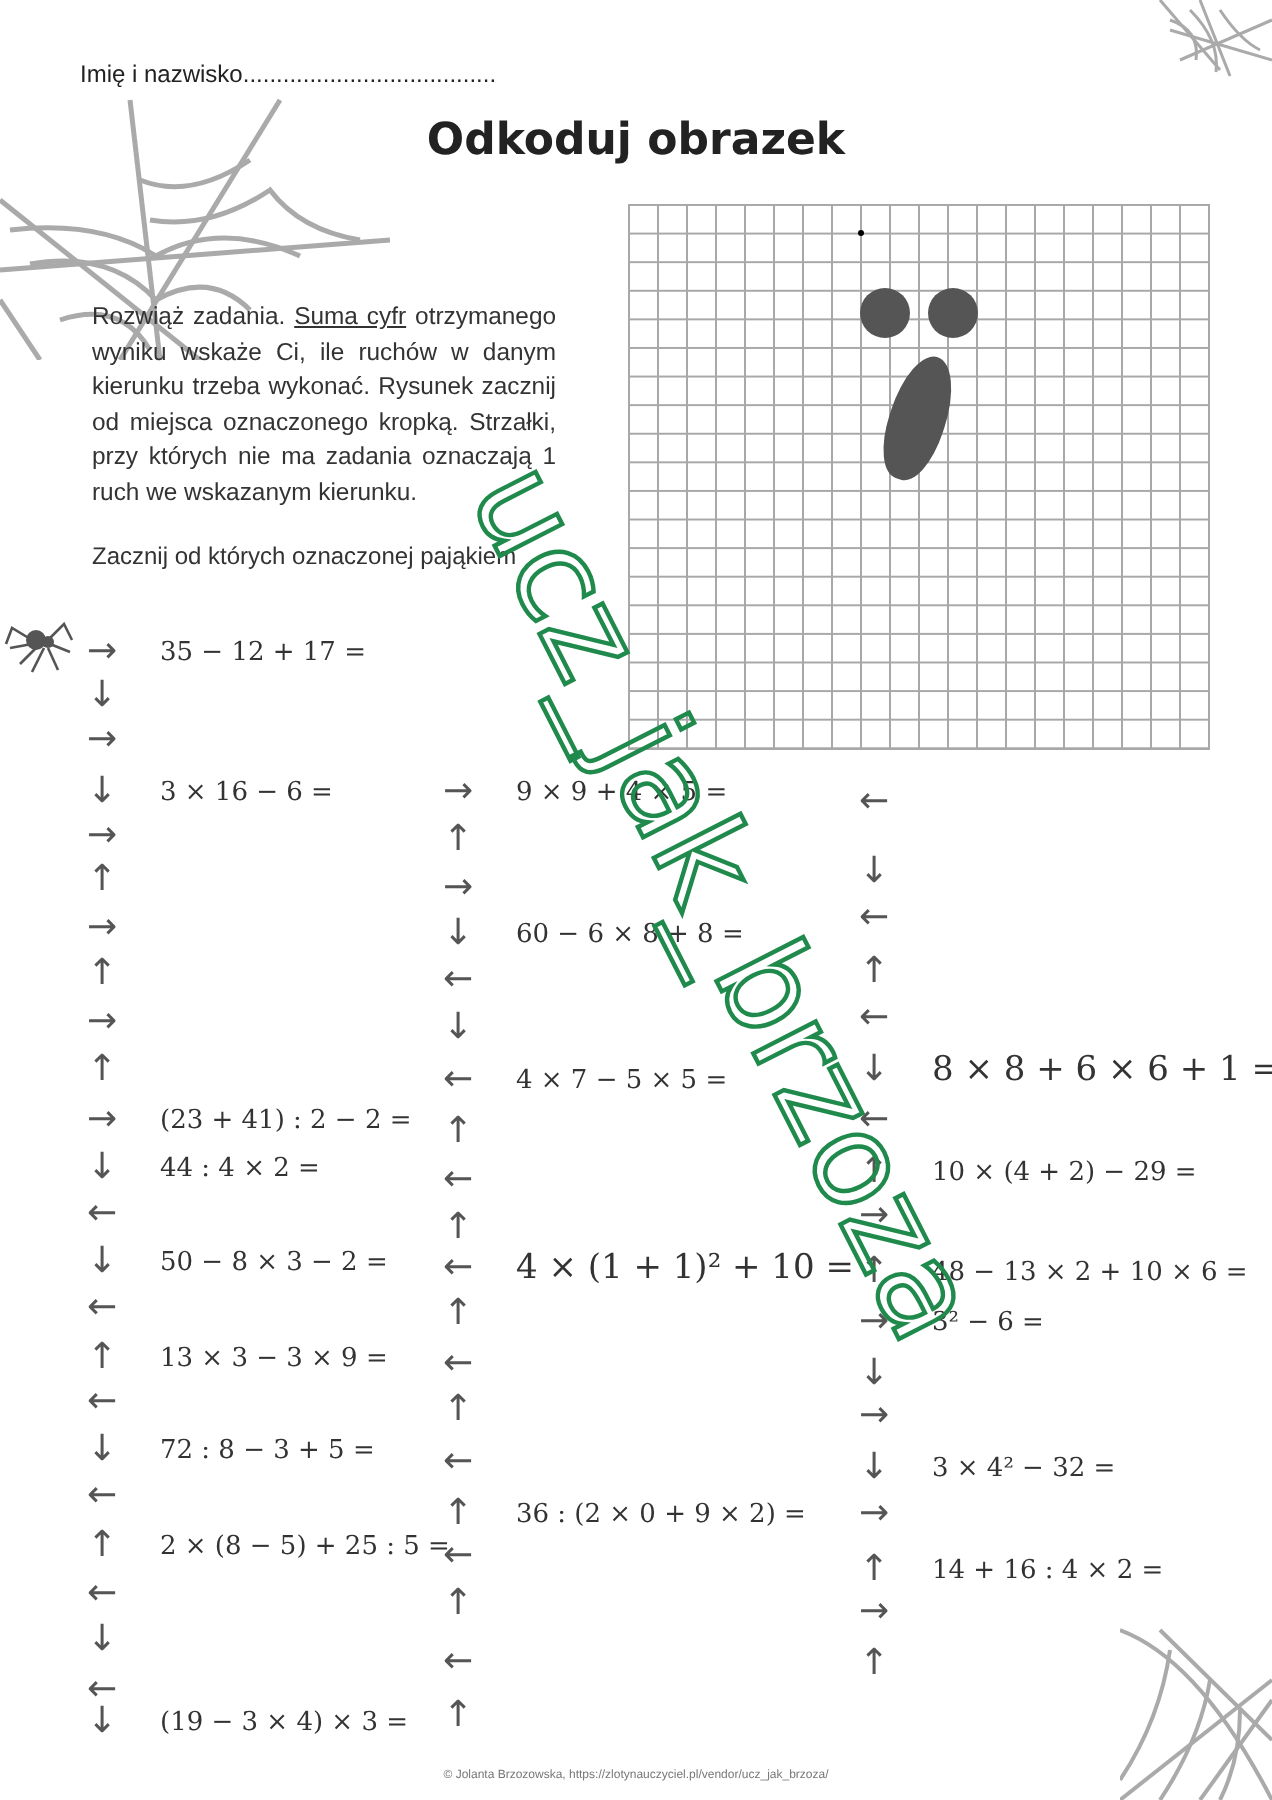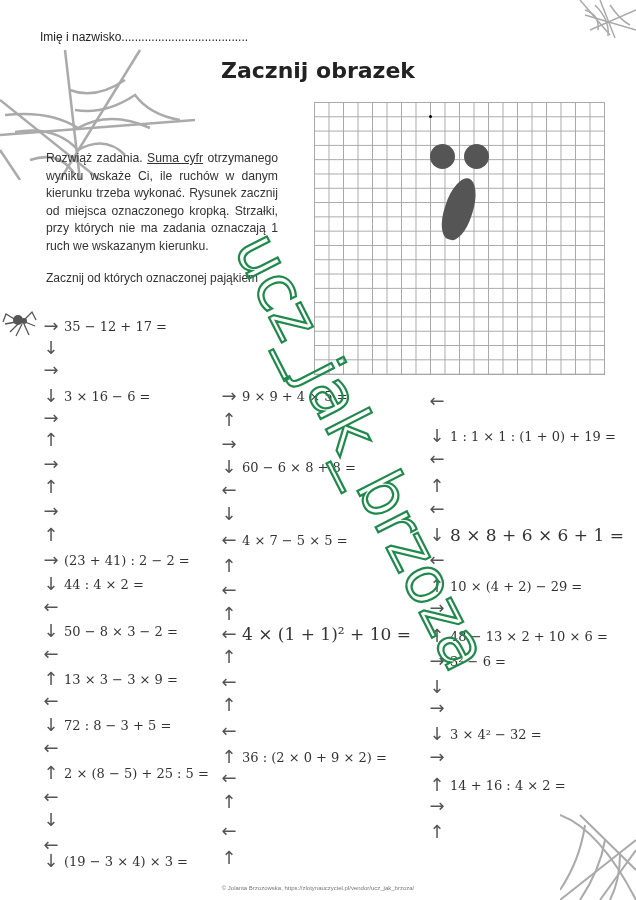--- a/index.html
+++ b/index.html
@@ -12,21 +12,21 @@
   .instr u{text-decoration:underline;}
   .start{left:46px;top:270px;width:240px;font-size:12px;line-height:17px;color:#333;}
   .grid{left:314px;top:102px;width:290px;height:272px;
     background-image:linear-gradient(#a8a8a8 1px,transparent 1px),linear-gradient(90deg,#a8a8a8 1px,transparent 1px);
     background-size:14.5px 14.3px;border-right:1px solid #a8a8a8;border-bottom:1px solid #a8a8a8;}
   .dot{position:absolute;width:3px;height:3px;border-radius:50%;background:#000;}
   .eye{position:absolute;width:25px;height:25px;border-radius:50%;background:#555;}
   .nose{position:absolute;width:28px;height:64px;background:#555;border-radius:50% 50% 45% 45%;transform:rotate(18deg);}
   .row{position:absolute;height:22px;display:flex;align-items:center;white-space:nowrap;}
   .arr{display:inline-block;width:22px;text-align:center;color:#555;font-size:18px;line-height:18px;font-family:"DejaVu Sans",sans-serif;}
-  .eq{font-family:"DejaVu Serif",serif;font-size:13px;color:#333;margin-left:2px;}
+  .eq{font-family:"DejaVu Serif",serif;font-size:13px;color:#333;margin-left:18px;}
   .eq.big{font-size:17px;}
   .footer{left:0;width:636px;top:885px;text-align:center;font-size:6px;color:#777;}
   .watermark{left:140px;top:470px;font-family:"DejaVu Sans",sans-serif;font-size:64px;color:transparent;
     -webkit-text-stroke:2.2px #1f8a4c;transform-origin:center;transform:translate(-40px,-20px) rotate(63deg);white-space:nowrap;width:560px;}
   svg.web{position:absolute;}
 </style>
 </head>
 <body>
 
 <svg class="web" style="left:0;top:40px" width="200" height="140" viewBox="0 0 200 140">
@@ -60,21 +60,21 @@
       <path d="M20 5 L76 60"></path>
       <path d="M76 30 L0 90"></path>
       <path d="M40 90 L76 40"></path>
     <path d="M25 15 Q20 50 0 80"></path>
       <path d="M45 30 Q40 60 20 90"></path>
       <path d="M60 45 Q60 70 50 90"></path>
   </g>
 </svg>
 
 <div class="abs name-line">Imię  i nazwisko......................................</div>
-<div class="abs title"><span>Zacznij obrazek</span></div>
+<div class="abs title"><span>Odkoduj obrazek</span></div>
 
 <div class="abs instr"><span>Rozwiąż zadania. </span><u>Suma cyfr</u><span> otrzymanego wyniku wskaże Ci, ile ruchów w danym kierunku trzeba wykonać. Rysunek zacznij od miejsca oznaczonego kropką. Strzałki, przy których nie ma zadania oznaczają 1 ruch we wskazanym kierunku.</span></div>
 <div class="abs start">
   <div>Zacznij od których oznaczonej pająkiem</div>
 </div>
 
 <div class="abs grid">
   <div class="dot" style="left:115px;top:13px"></div>
   <div class="eye" style="left:116px;top:42px"></div>
   <div class="eye" style="left:150px;top:42px"></div>
@@ -244,21 +244,20 @@
     <div class="row" style="left: 218px; top: 847px;">
       <span class="arr">↑</span>
     </div>
   </div>
 <div id="col2">
     <div class="row" style="left: 426px; top: 390px;">
       <span class="arr">←</span>
     </div>
     <div class="row" style="left: 426px; top: 425px;">
       <span class="arr">↓</span>
-      <span class="eq">1 : 1 × 1 : (1 + 0) + 19 =</span>
     </div>
     <div class="row" style="left: 426px; top: 448px;">
       <span class="arr">←</span>
     </div>
     <div class="row" style="left: 426px; top: 475px;">
       <span class="arr">↑</span>
     </div>
     <div class="row" style="left: 426px; top: 498px;">
       <span class="arr">←</span>
     </div>

